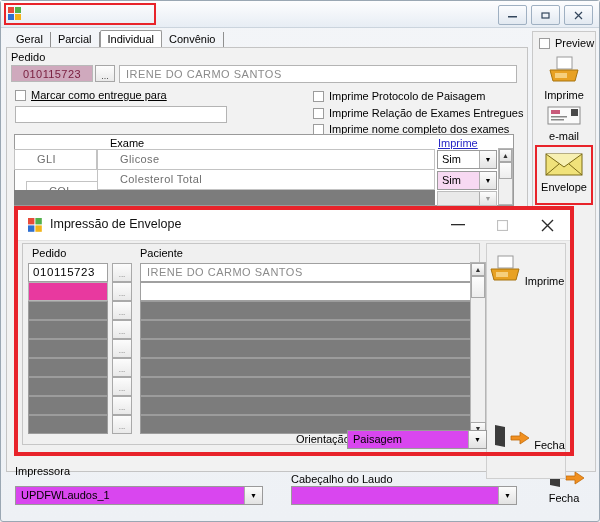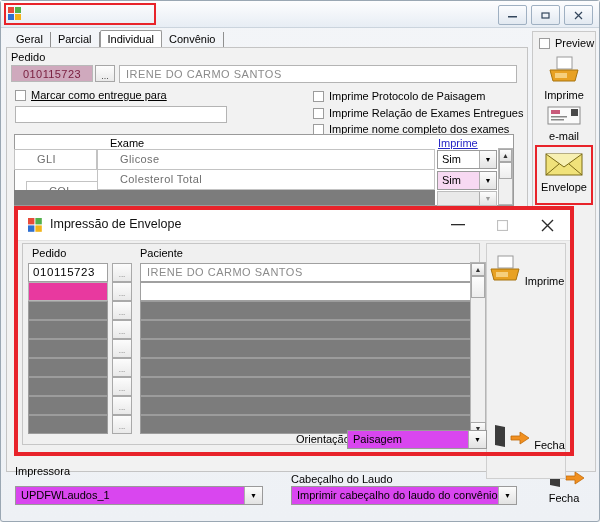--- a/index.html
+++ b/index.html
@@ -356,21 +356,20 @@
     <div class="hl-env"></div>
 
     <div class="bot-lbl" style="left:14px;top:464px;">Impressora</div>
     <div class="combo" style="left:14px;top:485px;width:248px;">
       <span>UPDFWLaudos_1</span>
       <span class="arrow">▼</span>
     </div>
 
     <div class="bot-lbl" style="left:290px;top:472px;">Cabeçalho do Laudo</div>
     <div class="combo" style="left:290px;top:485px;width:226px;">
-      <span>Imprimir cabeçalho do laudo do convênio</span>
       <span class="arrow">▼</span>
     </div>
 
     <div class="tbtn" style="left:531px;top:462px;">
       <span class="ico">
         <svg width="44" height="26" viewBox="0 0 44 26">
           <path d="M8 2 L18 4 L18 24 L8 22 Z" fill="#3b3b3b"></path>
           <path d="M24 13 L33 13 L33 9 L42 15 L33 21 L33 17 L24 17 Z" fill="#f19020" stroke="#c26a08" stroke-width="0.8"></path>
         </svg>
       </span>

